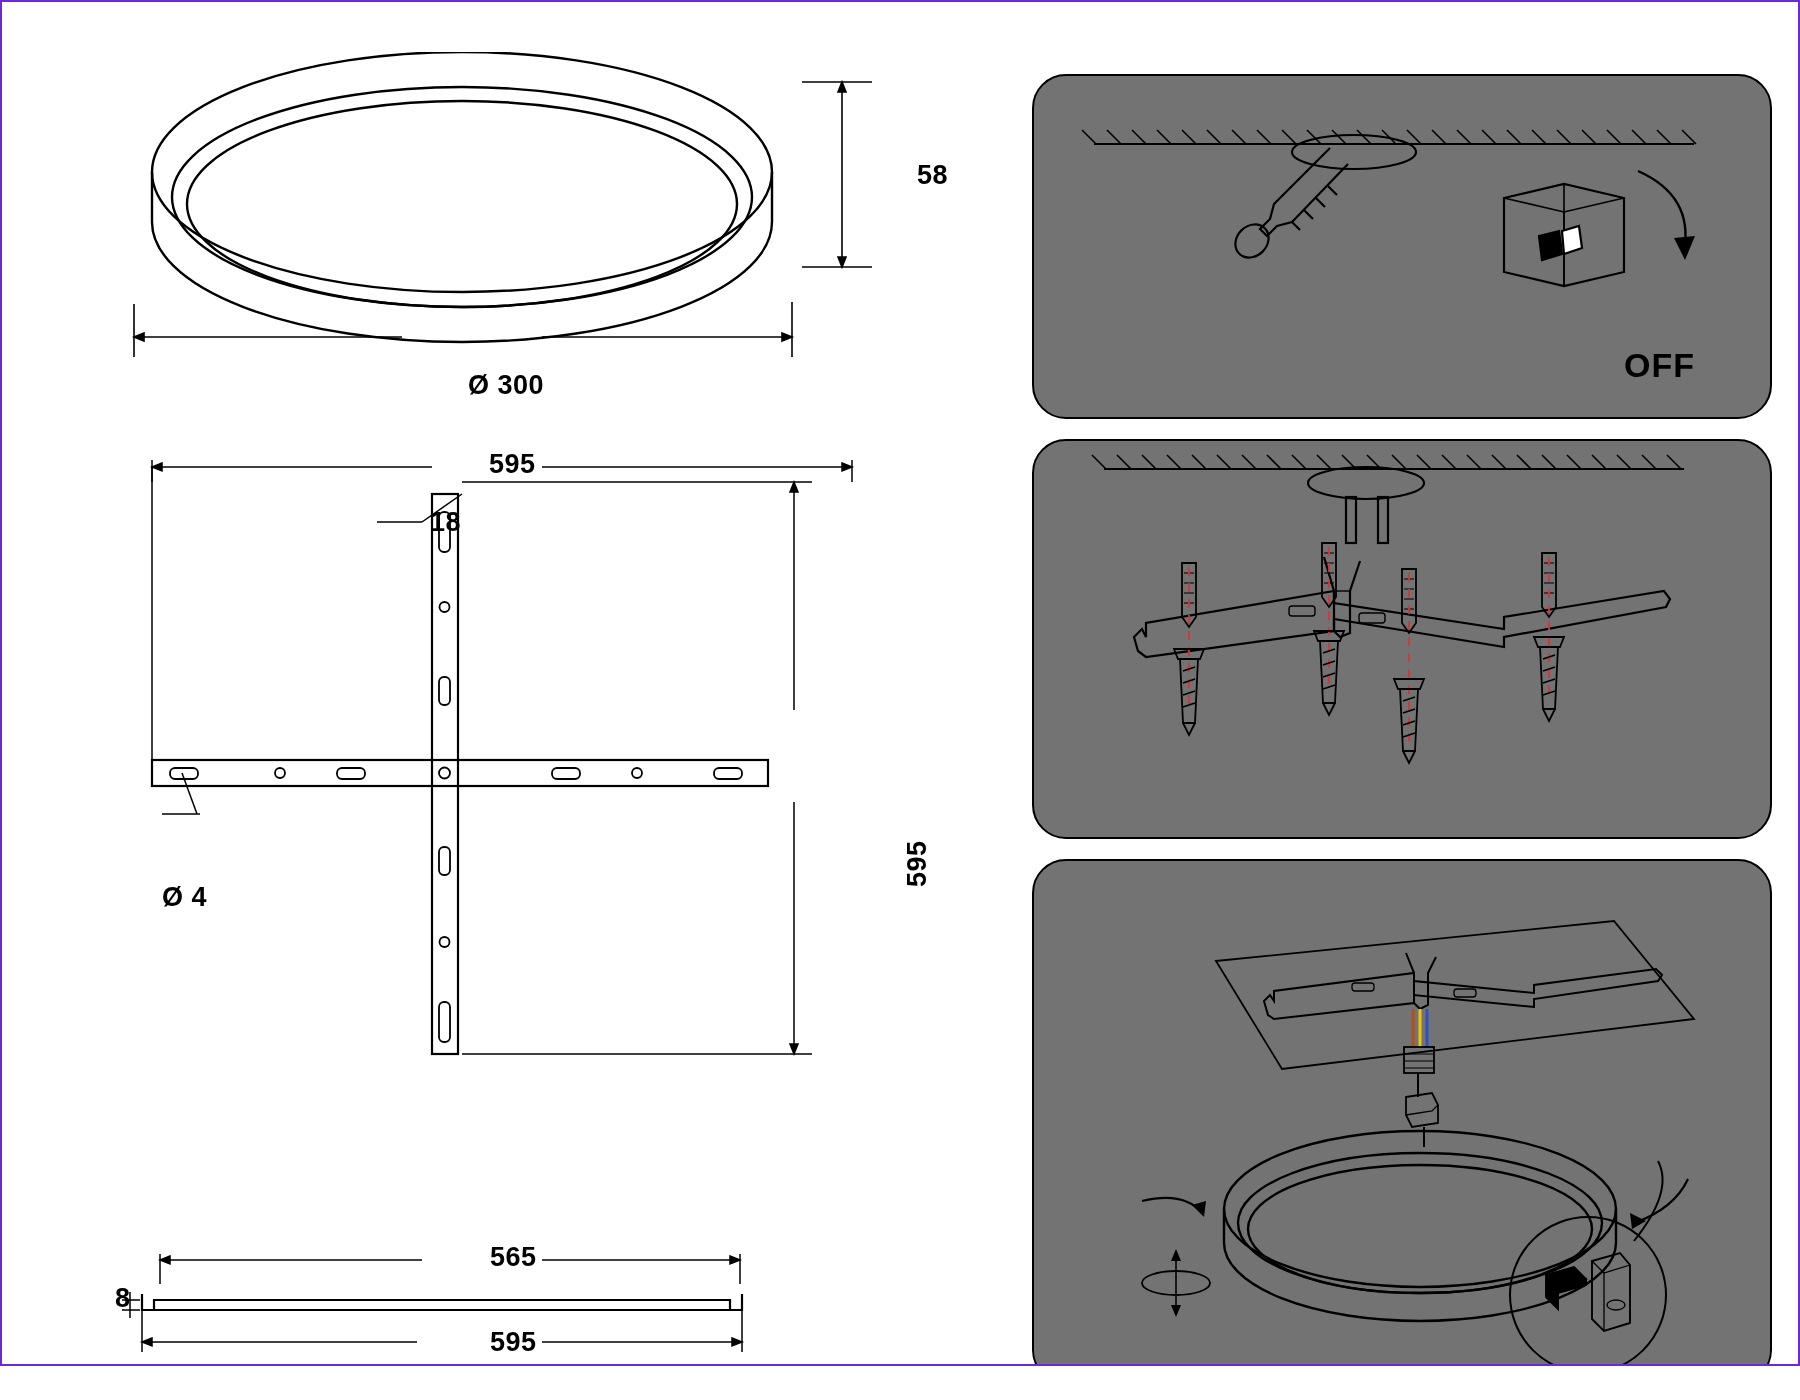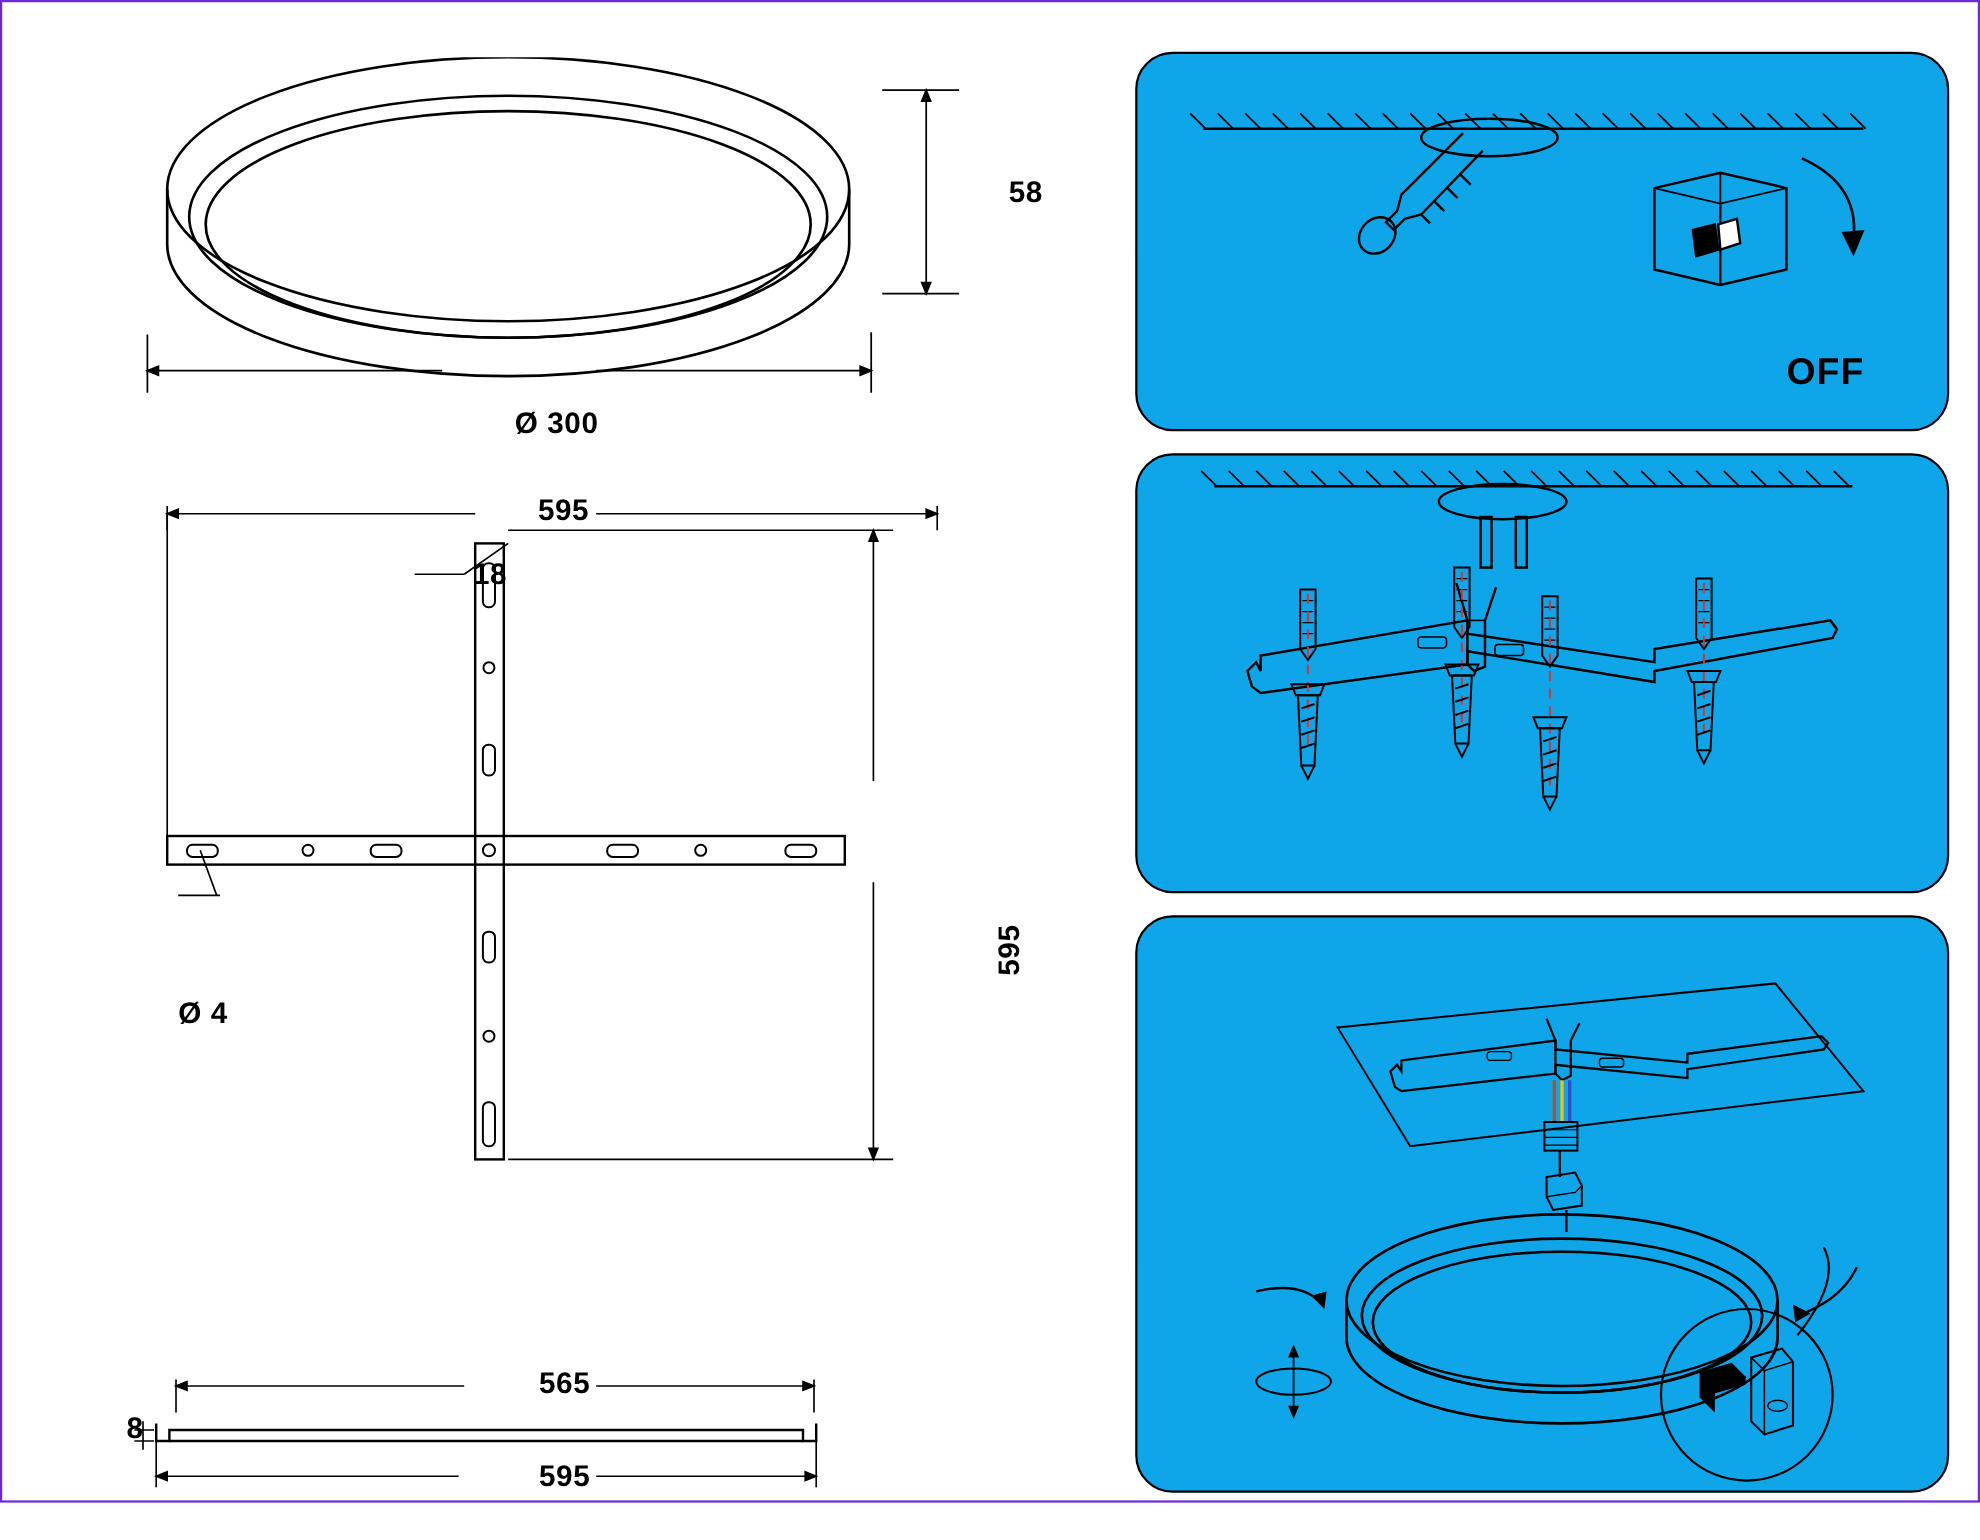--- a/index.html
+++ b/index.html
@@ -1,19 +1,19 @@
 <!DOCTYPE html>
 <html><head>
 <meta charset="utf-8">
 <style>
   html,body{margin:0;padding:0;background:#ffffff;}
   body{width:1800px;height:1400px;font-family:"Liberation Sans",sans-serif;color:#000;}
   #sheet{position:relative;width:1800px;height:1366px;box-sizing:border-box;border:2px solid #6d28d9;overflow:hidden;}
   .dim-text{position:absolute;font-size:27px;font-weight:600;letter-spacing:.5px;}
-  .panel{position:absolute;border:2.5px solid #000;border-radius:34px;box-sizing:border-box;background:#0ea5e9;}
+  .panel{position:absolute;border:2.5px solid #000;border-radius:34px;box-sizing:border-box;background:#737373;margin-top:27px;}
   svg{display:block;}
   .abs{position:absolute;}
   .off-label{position:absolute;font-size:34px;font-weight:700;letter-spacing:1px;}
 </style>
 </head>
 <body>
 
 <div id="sheet">
 
   <div class="abs" style="left:110px;top:50px;">
@@ -91,21 +91,21 @@
         <line x1="672" y1="40" x2="672" y2="268"></line>
         <line x1="672" y1="360" x2="672" y2="612"></line>
         <path d="M668,50 L672,40 L676,50 Z" fill="#000"></path>
         <path d="M668,602 L672,612 L676,602 Z" fill="#000"></path>
       </g>
     </svg>
   </div>
   <div class="dim-text" style="left:487px;top:447px;">595</div>
   <div class="dim-text" style="left:428px;top:505px;text-align:center;">18</div>
   <div class="dim-text" style="left:900px;top:885px;transform:rotate(-90deg);transform-origin:left top;">595</div>
-  <div class="dim-text" style="left:160px;top:880px;margin-top:24px;">Ø 4</div>
+  <div class="dim-text" style="left:160px;top:880px;">Ø 4</div>
 
   <div class="abs" style="left:120px;top:1230px;">
     <svg width="800" height="150" viewBox="0 0 800 150">
       <g stroke="#000" fill="none" stroke-width="1.5">
 
         <line x1="38" y1="28" x2="300" y2="28"></line>
         <line x1="420" y1="28" x2="618" y2="28"></line>
         <path d="M48,24 L38,28 L48,32 Z" fill="#000"></path>
         <path d="M608,24 L618,28 L608,32 Z" fill="#000"></path>
         <line x1="38" y1="22" x2="38" y2="52"></line>

